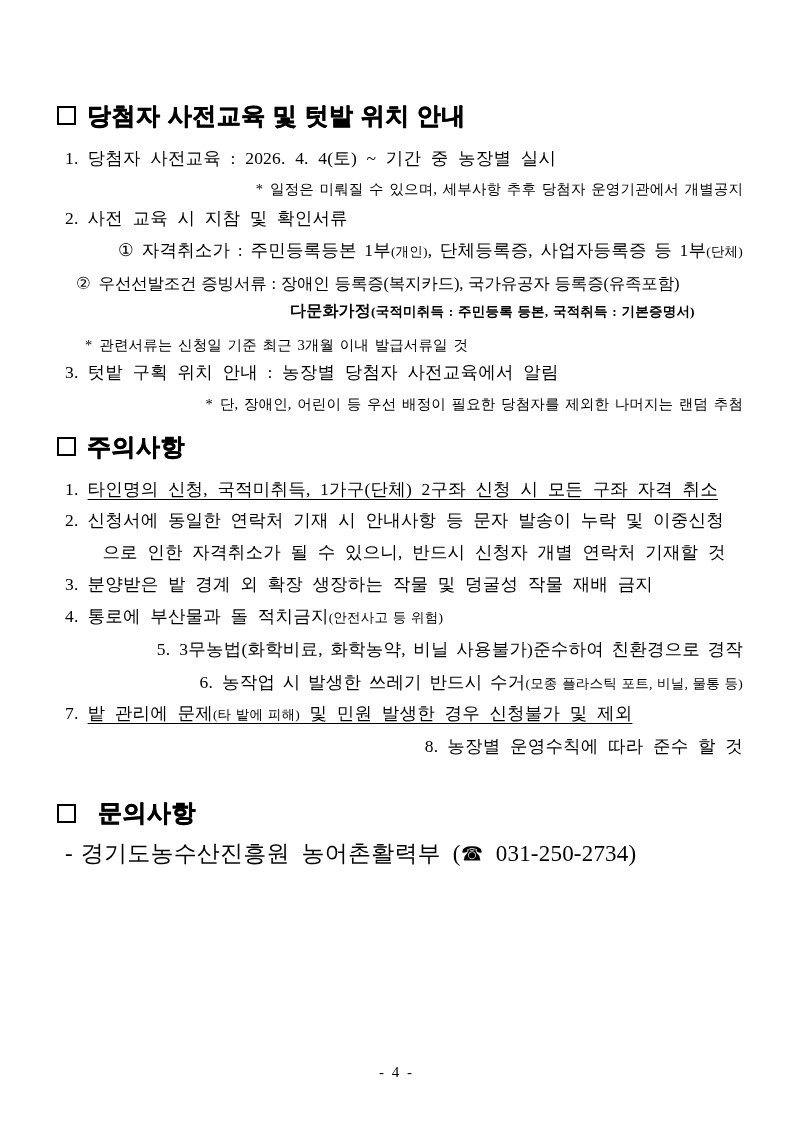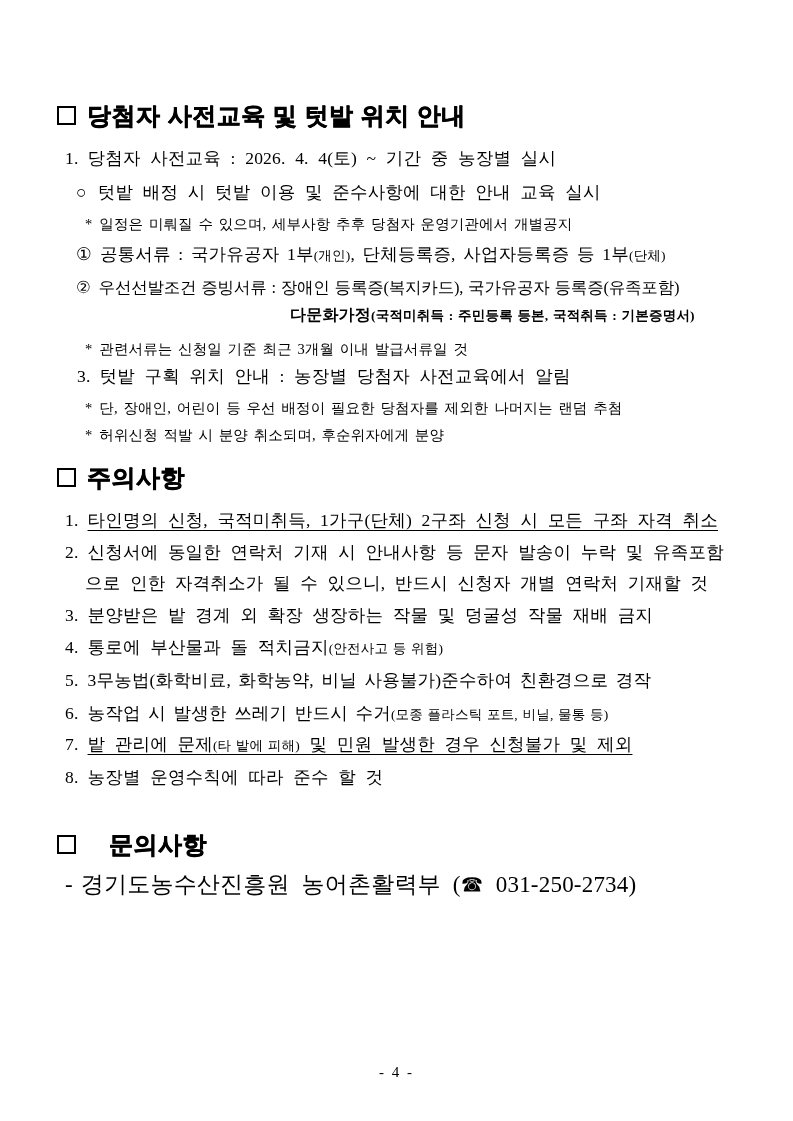--- a/index.html
+++ b/index.html
@@ -23,21 +23,21 @@
     display: flex;
     align-items: center;
     gap: 11px;
     font-family: "Liberation Sans", "DejaVu Sans", sans-serif;
     font-weight: 900;
     font-size: 24px;
     line-height: 1.15;
     letter-spacing: 0.5px;
     -webkit-text-stroke: 0.6px #000;
   }
-  .sec-head.gap-lg { gap: 33px; }
+  .sec-head.gap-lg { gap: 22px; }
   .sq {
     width: 15px;
     height: 15px;
     border: 2.5px solid #000;
     display: inline-block;
     flex: 0 0 auto;
   }
   
   .line {
     font-size: 17.5px;
@@ -50,39 +50,39 @@
   .line .num { display: inline-block; margin-right: 9px; }
   .line .circ-num { display: inline-block; margin-right: 8px; }
   .line .o-mark { display: inline-block; margin-right: 11px; }
   .line .star { display: inline-block; margin-right: 7px; }
   .line .dash { display: inline-block; margin-right: 8px; }
   
   .ind1 { padding-left: 8px; }    
   .ind2 { padding-left: 19px; }   
   .ind3 { padding-left: 28px; }   
   .ind4 { padding-left: 233px; }  
-  .ind5 { padding-left: 28px; }   
+  .ind5 { padding-left: 28px; text-align: center; }   
   
   .note { font-size: 14.5px; word-spacing: 2px; letter-spacing: 0.1px; }
   .sm   { font-size: 13.5px; word-spacing: 1px; }
   .tight { font-size: 16.5px; letter-spacing: -0.2px; word-spacing: 1px; }
   .ul {
     text-decoration: underline;
     text-underline-offset: 4px;
     text-decoration-thickness: 1.3px;
   }
   
   .mt-18 { margin-top: 18px; }
   .mt-13 { margin-top: 13px; }
-  .mt-11 { margin-top: 11px; }
+  .mt-11 { margin-top: 11px; text-align: right; }
   .mt-9  { margin-top: 9px; }
   .mt-12 { margin-top: 12px; }
   .mt-5  { margin-top: 5px; font-weight: bold; }
   .mt-7  { margin-top: 14px; }
-  .mt-8  { margin-top: 8px; margin-left: 12px; }
+  .mt-8  { margin-top: 8px; }
   .mt-10 { margin-top: 10px; }
   .mt-20 { margin-top: 20px; }
   .mt-42 { margin-top: 42px; }
   .contact-line { font-size: 23px; word-spacing: 6px; }
   .footer {
     position: absolute;
     top: 1064px;
     left: 0;
     right: 0;
     text-align: center;
@@ -97,31 +97,31 @@
 
   <div class="sec-head">
     <span class="sq"></span>
     <span>당첨자 사전교육 및 텃밭 위치 안내</span>
   </div>
 
   <div class="line w-wide ind1 mt-18">
     <span class="num">1.</span><span>당첨자 사전교육 : 2026. 4. 4(토) ~ 기간 중 농장별 실시</span>
   </div>
 
-  <div class="line w-wide ind2 mt-13">
-    <span class="o-mark">○</span><span>텃밭 배정 시 텃밭 이용 및 준수사항에 대한 안내 교육 실시</span>
-  </div>
 
   <div class="line note ind3 mt-11">
     <span class="star">*</span><span>일정은 미뤄질 수 있으며, 세부사항 추후 당첨자 운영기관에서 개별공지</span>
   </div>
 
+  <div class="line w-wide ind1 mt-9">
+    <span class="num">2.</span><span>사전 교육 시 지참 및 확인서류</span>
+  </div>
 
   <div class="line w-mid ind2 mt-11">
-    <span class="circ-num">①</span><span>공통서류 : 국가유공자 1부</span><span class="sm">(개인)</span><span>, 단체등록증, 사업자등록증 등 1부</span><span class="sm">(단체)</span>
+    <span class="circ-num">①</span><span>자격취소가 : 주민등록등본 1부</span><span class="sm">(개인)</span><span>, 단체등록증, 사업자등록증 등 1부</span><span class="sm">(단체)</span>
   </div>
 
   <div class="line tight ind2 mt-12">
     <span class="circ-num">②</span><span>우선선발조건 증빙서류 : 장애인 등록증(복지카드), 국가유공자 등록증(유족포함)</span>
   </div>
 
   <div class="line ind4 mt-5">
     <span style="font-size:16px;">다문화가정</span><span class="sm">(국적미취득 : 주민등록 등본, 국적취득 : 기본증명서)</span>
   </div>
 
@@ -130,35 +130,32 @@
   </div>
 
   <div class="line w-wide ind1 mt-8">
     <span class="num">3.</span><span>텃밭 구획 위치 안내 : 농장별 당첨자 사전교육에서 알림</span>
   </div>
 
   <div class="line note ind3 mt-11">
     <span class="star">*</span><span>단, 장애인, 어린이 등 우선 배정이 필요한 당첨자를 제외한 나머지는 랜덤 추첨</span>
   </div>
 
-  <div class="line note ind3 mt-9">
-    <span class="star">*</span><span>허위신청 적발 시 분양 취소되며, 후순위자에게 분양</span>
-  </div>
 
   <div class="sec-head mt-20">
     <span class="sq"></span>
     <span>주의사항</span>
   </div>
 
   <div class="line w-wide ind1 mt-18">
     <span class="num">1.</span><span class="ul">타인명의 신청, 국적미취득, 1가구(단체) 2구좌 신청 시 모든 구좌 자격 취소</span>
   </div>
 
   <div class="line w-wide ind1 mt-10">
-    <span class="num">2.</span><span>신청서에 동일한 연락처 기재 시 안내사항 등 문자 발송이 누락 및 유족포함</span>
+    <span class="num">2.</span><span>신청서에 동일한 연락처 기재 시 안내사항 등 문자 발송이 누락 및 이중신청</span>
   </div>
 
   <div class="line w-wide ind5 mt-10">
     <span>으로 인한 자격취소가 될 수 있으니, 반드시 신청자 개별 연락처 기재할 것</span>
   </div>
 
   <div class="line w-wide ind1 mt-10">
     <span class="num">3.</span><span>분양받은 밭 경계 외 확장 생장하는 작물 및 덩굴성 작물 재배 금지</span>
   </div>
 

